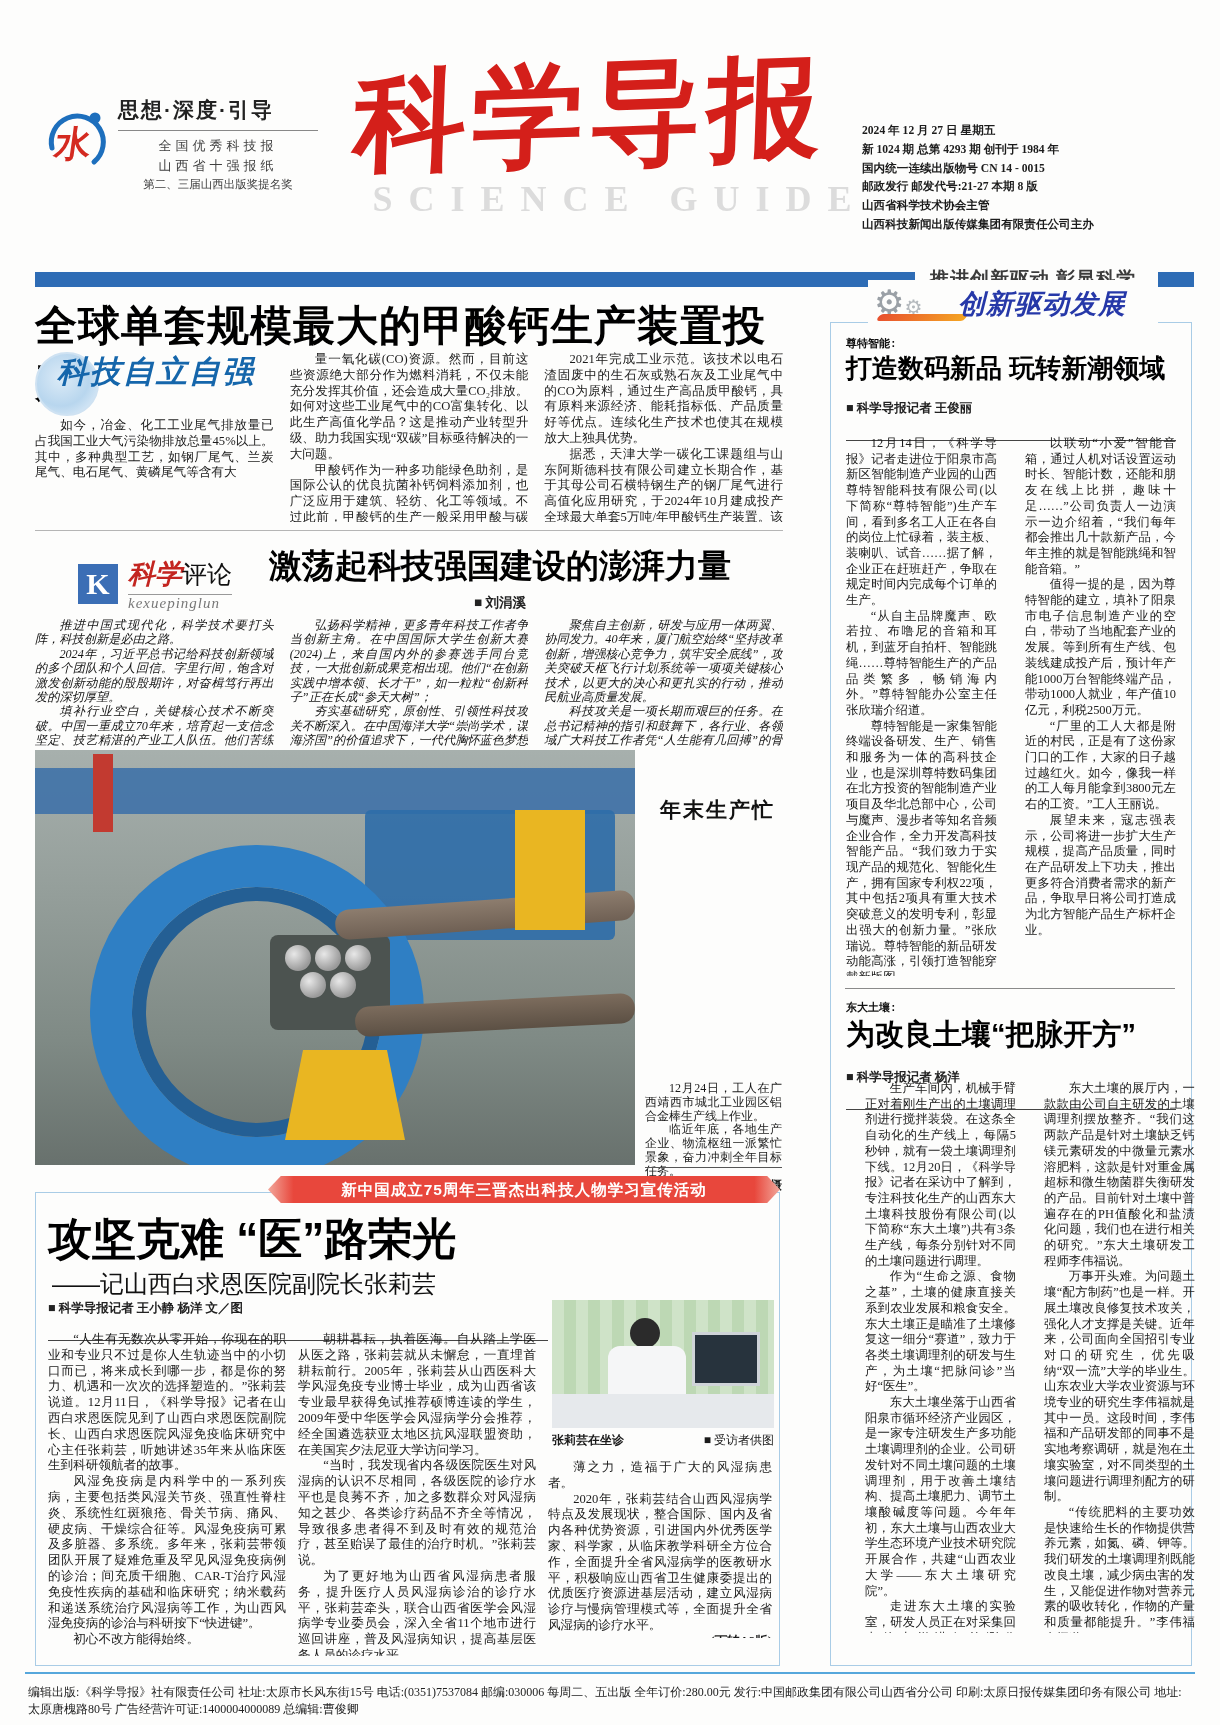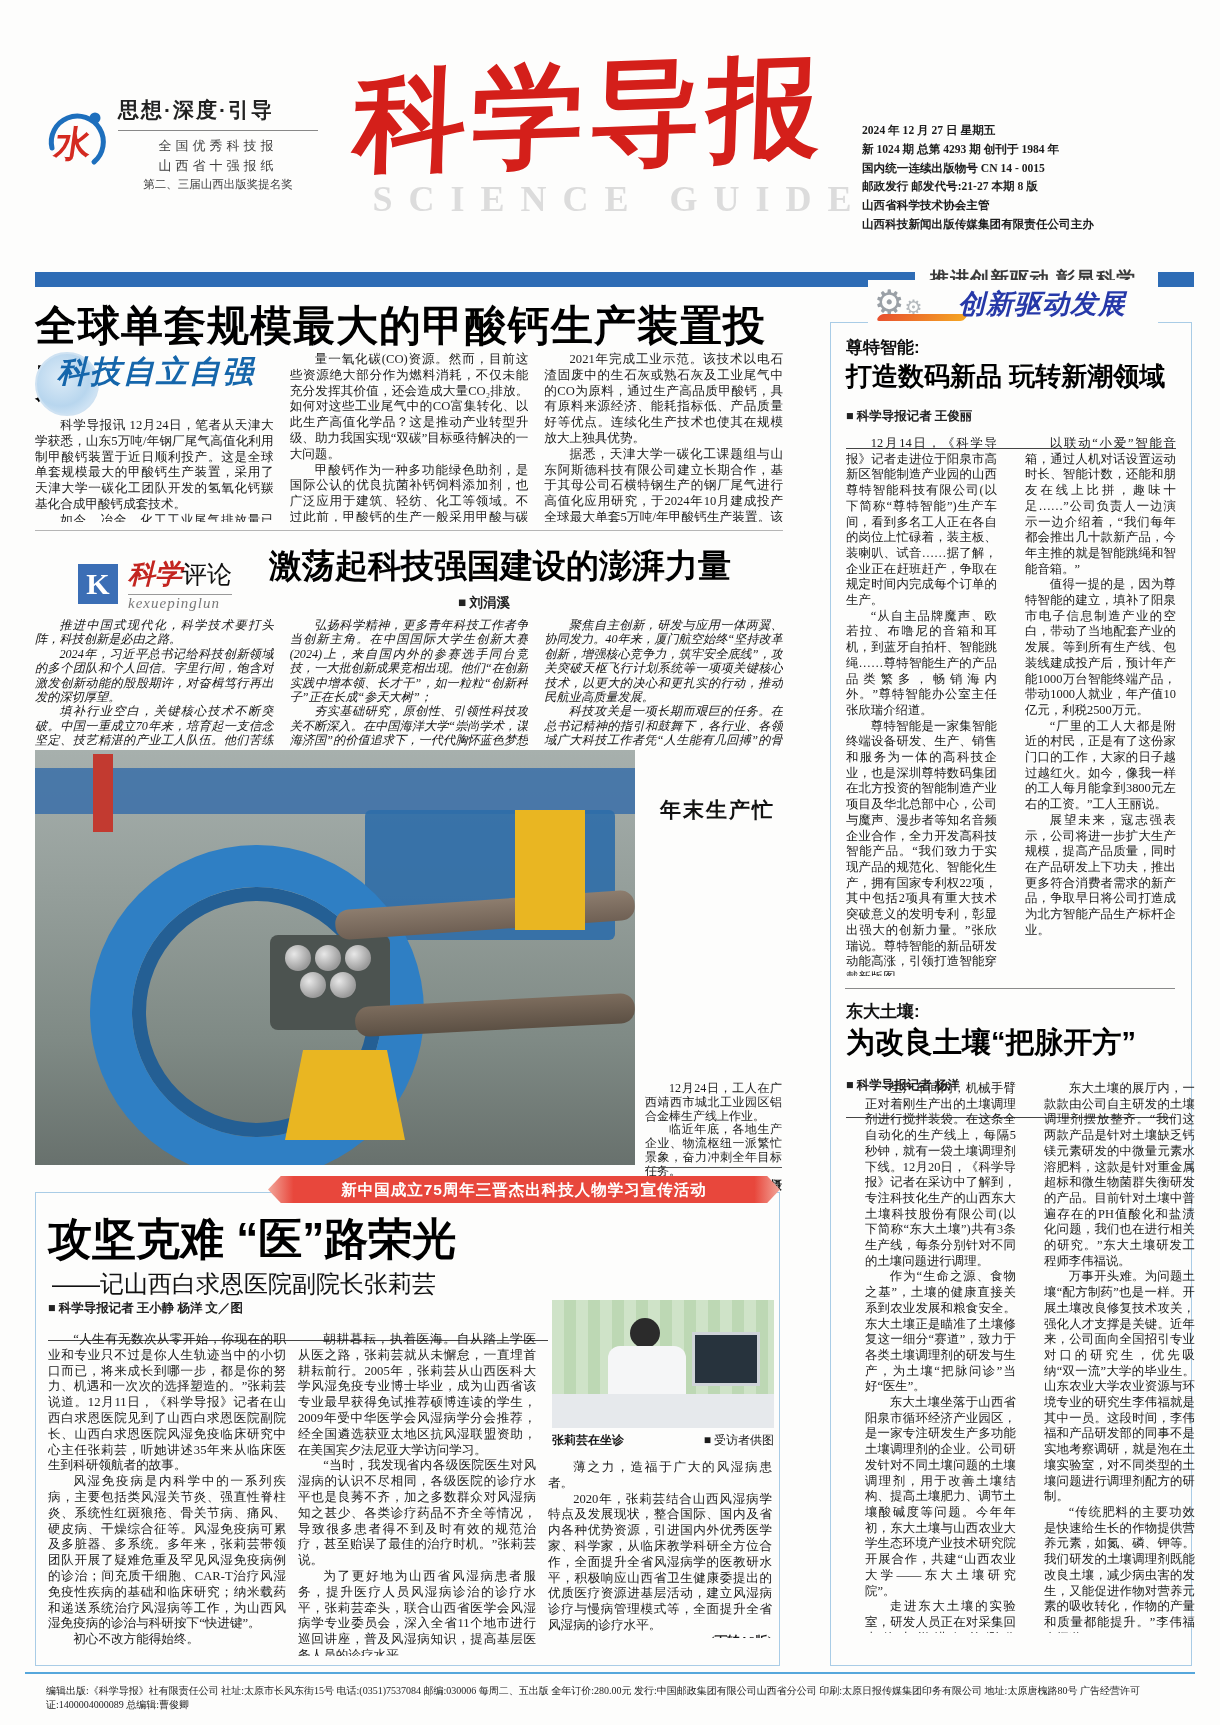--- a/index.html
+++ b/index.html
@@ -41,21 +41,21 @@
   
   .com-logo{left:45px;top:556px;width:195px;height:64px;padding-left:33px;}
   .k-box{display:inline-block;width:40px;height:40px;background:#3b6eb5;color:#fff;text-align:center;
          line-height:40px;font-family:"Liberation Serif",serif;font-weight:700;font-size:30px;vertical-align:middle;}
   .k-cn{display:inline-block;vertical-align:middle;margin-left:6px;}
   .k-red{font-size:27px;color:#c32520;font-weight:900;font-style:italic;font-family:"DejaVu Serif",serif;}
   .k-black{font-size:25px;color:#111;font-family:"Liberation Sans",sans-serif;}
   .k-py{display:block;border-top:1px solid #999;margin-top:2px;font-style:italic;color:#777;font-size:15px;letter-spacing:1px;}
   .com-title{left:220px;top:544px;width:560px;text-align:center;font-family:"Liberation Sans","DejaVu Sans",sans-serif;
              font-weight:900;font-size:33px;color:#000;}
-  .com-author{left:204px;top:594px;width:560px;text-align:center;font-size:13.5px;font-weight:700;color:#222;}
+  .com-author{left:220px;top:594px;width:560px;text-align:center;font-size:13.5px;font-weight:700;color:#222;}
   .com-body{left:35px;top:618px;width:748px;height:128px;display:flex;gap:16px;overflow:hidden;}
   .com-col{flex:1;font-size:12.2px;line-height:14.4px;text-align:justify;font-style:italic;color:#141414;overflow:hidden;}
   
   .factory{left:35px;top:750px;width:600px;height:415px;overflow:hidden;
            background:linear-gradient(180deg,#a7b0ad 0%,#949e9a 35%,#7f8a85 70%,#68716d 100%);}
   .f-beam{position:absolute;left:0;top:18px;width:600px;height:46px;background:#3a6ea8;opacity:.85;}
   .f-banner{position:absolute;left:58px;top:4px;width:20px;height:78px;background:#c23a30;}
   .f-ring{position:absolute;left:55px;top:95px;width:250px;height:250px;border-radius:50%;
           border:42px solid #2f7fc4;box-shadow:inset 0 0 0 14px #245f94;}
   .f-rods{position:absolute;left:235px;top:185px;width:120px;height:95px;background:#4c5350;border-radius:8px;}
@@ -73,21 +73,21 @@
   .pf-rule{left:645px;top:1167px;width:137px;height:1px;background:#555;}
   
   .right-box{left:830px;top:322px;width:360px;height:1342px;border:1px solid #a9cce6;}
   .innov-badge{left:868px;top:280px;width:290px;height:48px;background:#fdfdfc;text-align:center;z-index:2;}
   .gear-icon{position:absolute;left:6px;top:2px;font-size:34px;color:#9aa0a6;}
   .gear-icon small{font-size:20px;color:#b4b9bd;}
   .flame{position:absolute;left:10px;top:34px;width:88px;height:7px;
          background:linear-gradient(90deg,#e8502e,#f5a623);transform:skewX(-35deg);border-radius:4px;}
   .innov-badge-text{position:relative;margin-left:58px;font-family:"Liberation Sans","DejaVu Sans",sans-serif;
                     font-weight:900;font-style:italic;font-size:27px;color:#2638a8;letter-spacing:1px;line-height:48px;}
-  .kicker{font-family:Liberation Sans, sans-serif;font-weight:700;font-size:17px;color:#111;}
+  .kicker{font-family:Liberation Mono, monospace;font-weight:700;font-size:11px;color:#111;}
   .rt-title{font-family:"Liberation Sans","DejaVu Sans",sans-serif;font-weight:900;font-size:26px;color:#000;letter-spacing:0;}
   .byline{font-size:12.5px;font-weight:700;color:#222;border-bottom:1px solid #444;padding-bottom:23px;}
   .rt-cols{display:flex;gap:28px;overflow:hidden;}
   .rt-col{flex:1;font-size:12.4px;line-height:15.7px;text-align:justify;overflow:hidden;}
   .rt-divider{left:845px;top:988px;width:330px;height:1px;background:#8a8a8a;}
   
   .doc-box{left:35px;top:1192px;width:743px;height:472px;border:1px solid #a9cce6;}
   .red-banner{left:268px;top:1176px;width:512px;height:27px;z-index:2;text-align:center;
       background:linear-gradient(90deg,#f2a79b 0%,#e8473c 5%,#e8473c 95%,#f2a79b 100%);
       clip-path:polygon(2.5% 0,97.5% 0,100% 50%,97.5% 100%,2.5% 100%,0 50%);}
@@ -106,21 +106,21 @@
   .doctor-photo{left:552px;top:1300px;width:222px;height:128px;overflow:hidden;
       background:repeating-linear-gradient(90deg,#cfe3c8 0 12px,#bdd8b4 12px 24px);}
   .d-desk{position:absolute;left:0;bottom:0;width:222px;height:34px;background:#e6e9ec;}
   .d-monitor{position:absolute;right:14px;top:32px;width:62px;height:48px;background:#27333d;border:3px solid #cfd4d8;}
   .d-head{position:absolute;left:78px;top:18px;width:30px;height:30px;border-radius:50%;background:#2b2b2b;}
   .d-body{position:absolute;left:56px;top:46px;width:78px;height:52px;border-radius:12px 12px 0 0;background:#f5f6f7;}
   .doc-caption{left:552px;top:1432px;width:222px;font-size:12px;display:flex;justify-content:space-between;}
   .doc-caption b{font-weight:700;}
   
   .footer-line{left:25px;top:1672px;width:1170px;height:2px;background:#56a7dc;}
-  .footer-text{left:28px;top:1684px;width:1164px;font-size:10px;color:#222;letter-spacing:0;margin-left:18px;}
+  .footer-text{left:28px;top:1684px;width:1164px;font-size:12px;color:#222;letter-spacing:0;}
   
   h1,h2,h3,p{margin:0;padding:0;}
 </style>
 </head>
 <body>
 
 <div class="page">
 
   <div class="abs logo-badge">
     <svg width="66" height="66" viewBox="0 0 66 66">
@@ -150,21 +150,20 @@
   <div class="abs bar-text">推进创新驱动 彰显科学魅力</div>
   <div class="abs bar-right"></div>
 
   <h1 class="abs lead-headline">全球单套规模最大的甲酸钙生产装置投产</h1>
   <div class="abs lead-body">
     <div class="lead-col">
       <div class="lead-badge">
         <div class="badge-globe"></div>
         <div class="badge-text">科技自立自强</div>
       </div>
-      <p>科学导报讯 12月24日，笔者从天津大学获悉，山东5万吨/年钢厂尾气高值化利用制甲酸钙装置于近日顺利投产。这是全球单套规模最大的甲酸钙生产装置，采用了天津大学一碳化工团队开发的氢氧化钙羰基化合成甲酸钙成套技术。</p>
       <p>如今，冶金、化工工业尾气排放量已占我国工业大气污染物排放总量45%以上。其中，多种典型工艺，如钢厂尾气、兰炭尾气、电石尾气、黄磷尾气等含有大</p>
     </div>
     <div class="lead-col">
       <p>量一氧化碳(CO)资源。然而，目前这些资源绝大部分作为燃料消耗，不仅未能充分发挥其价值，还会造成大量CO₂排放。如何对这些工业尾气中的CO富集转化、以此生产高值化学品？这是推动产业转型升级、助力我国实现“双碳”目标亟待解决的一大问题。</p>
       <p>甲酸钙作为一种多功能绿色助剂，是国际公认的优良抗菌补钙饲料添加剂，也广泛应用于建筑、轻纺、化工等领域。不过此前，甲酸钙的生产一般采用甲酸与碳酸钙中和工艺，不仅成本高，而且产品质量一般。</p>
 
     </div>
     <div class="lead-col">
       <p>2021年完成工业示范。该技术以电石渣固废中的生石灰或熟石灰及工业尾气中的CO为原料，通过生产高品质甲酸钙，具有原料来源经济、能耗指标低、产品质量好等优点。连续化生产技术也使其在规模放大上独具优势。</p>
       <p>据悉，天津大学一碳化工课题组与山东阿斯德科技有限公司建立长期合作，基于其母公司石横特钢生产的钢厂尾气进行高值化应用研究，于2024年10月建成投产全球最大单套5万吨/年甲酸钙生产装置。该装置仅用6个月就完成了从土建施工到满负荷生产，助力企业实现节能降碳和经济利益双丰收。陈曦</p>

